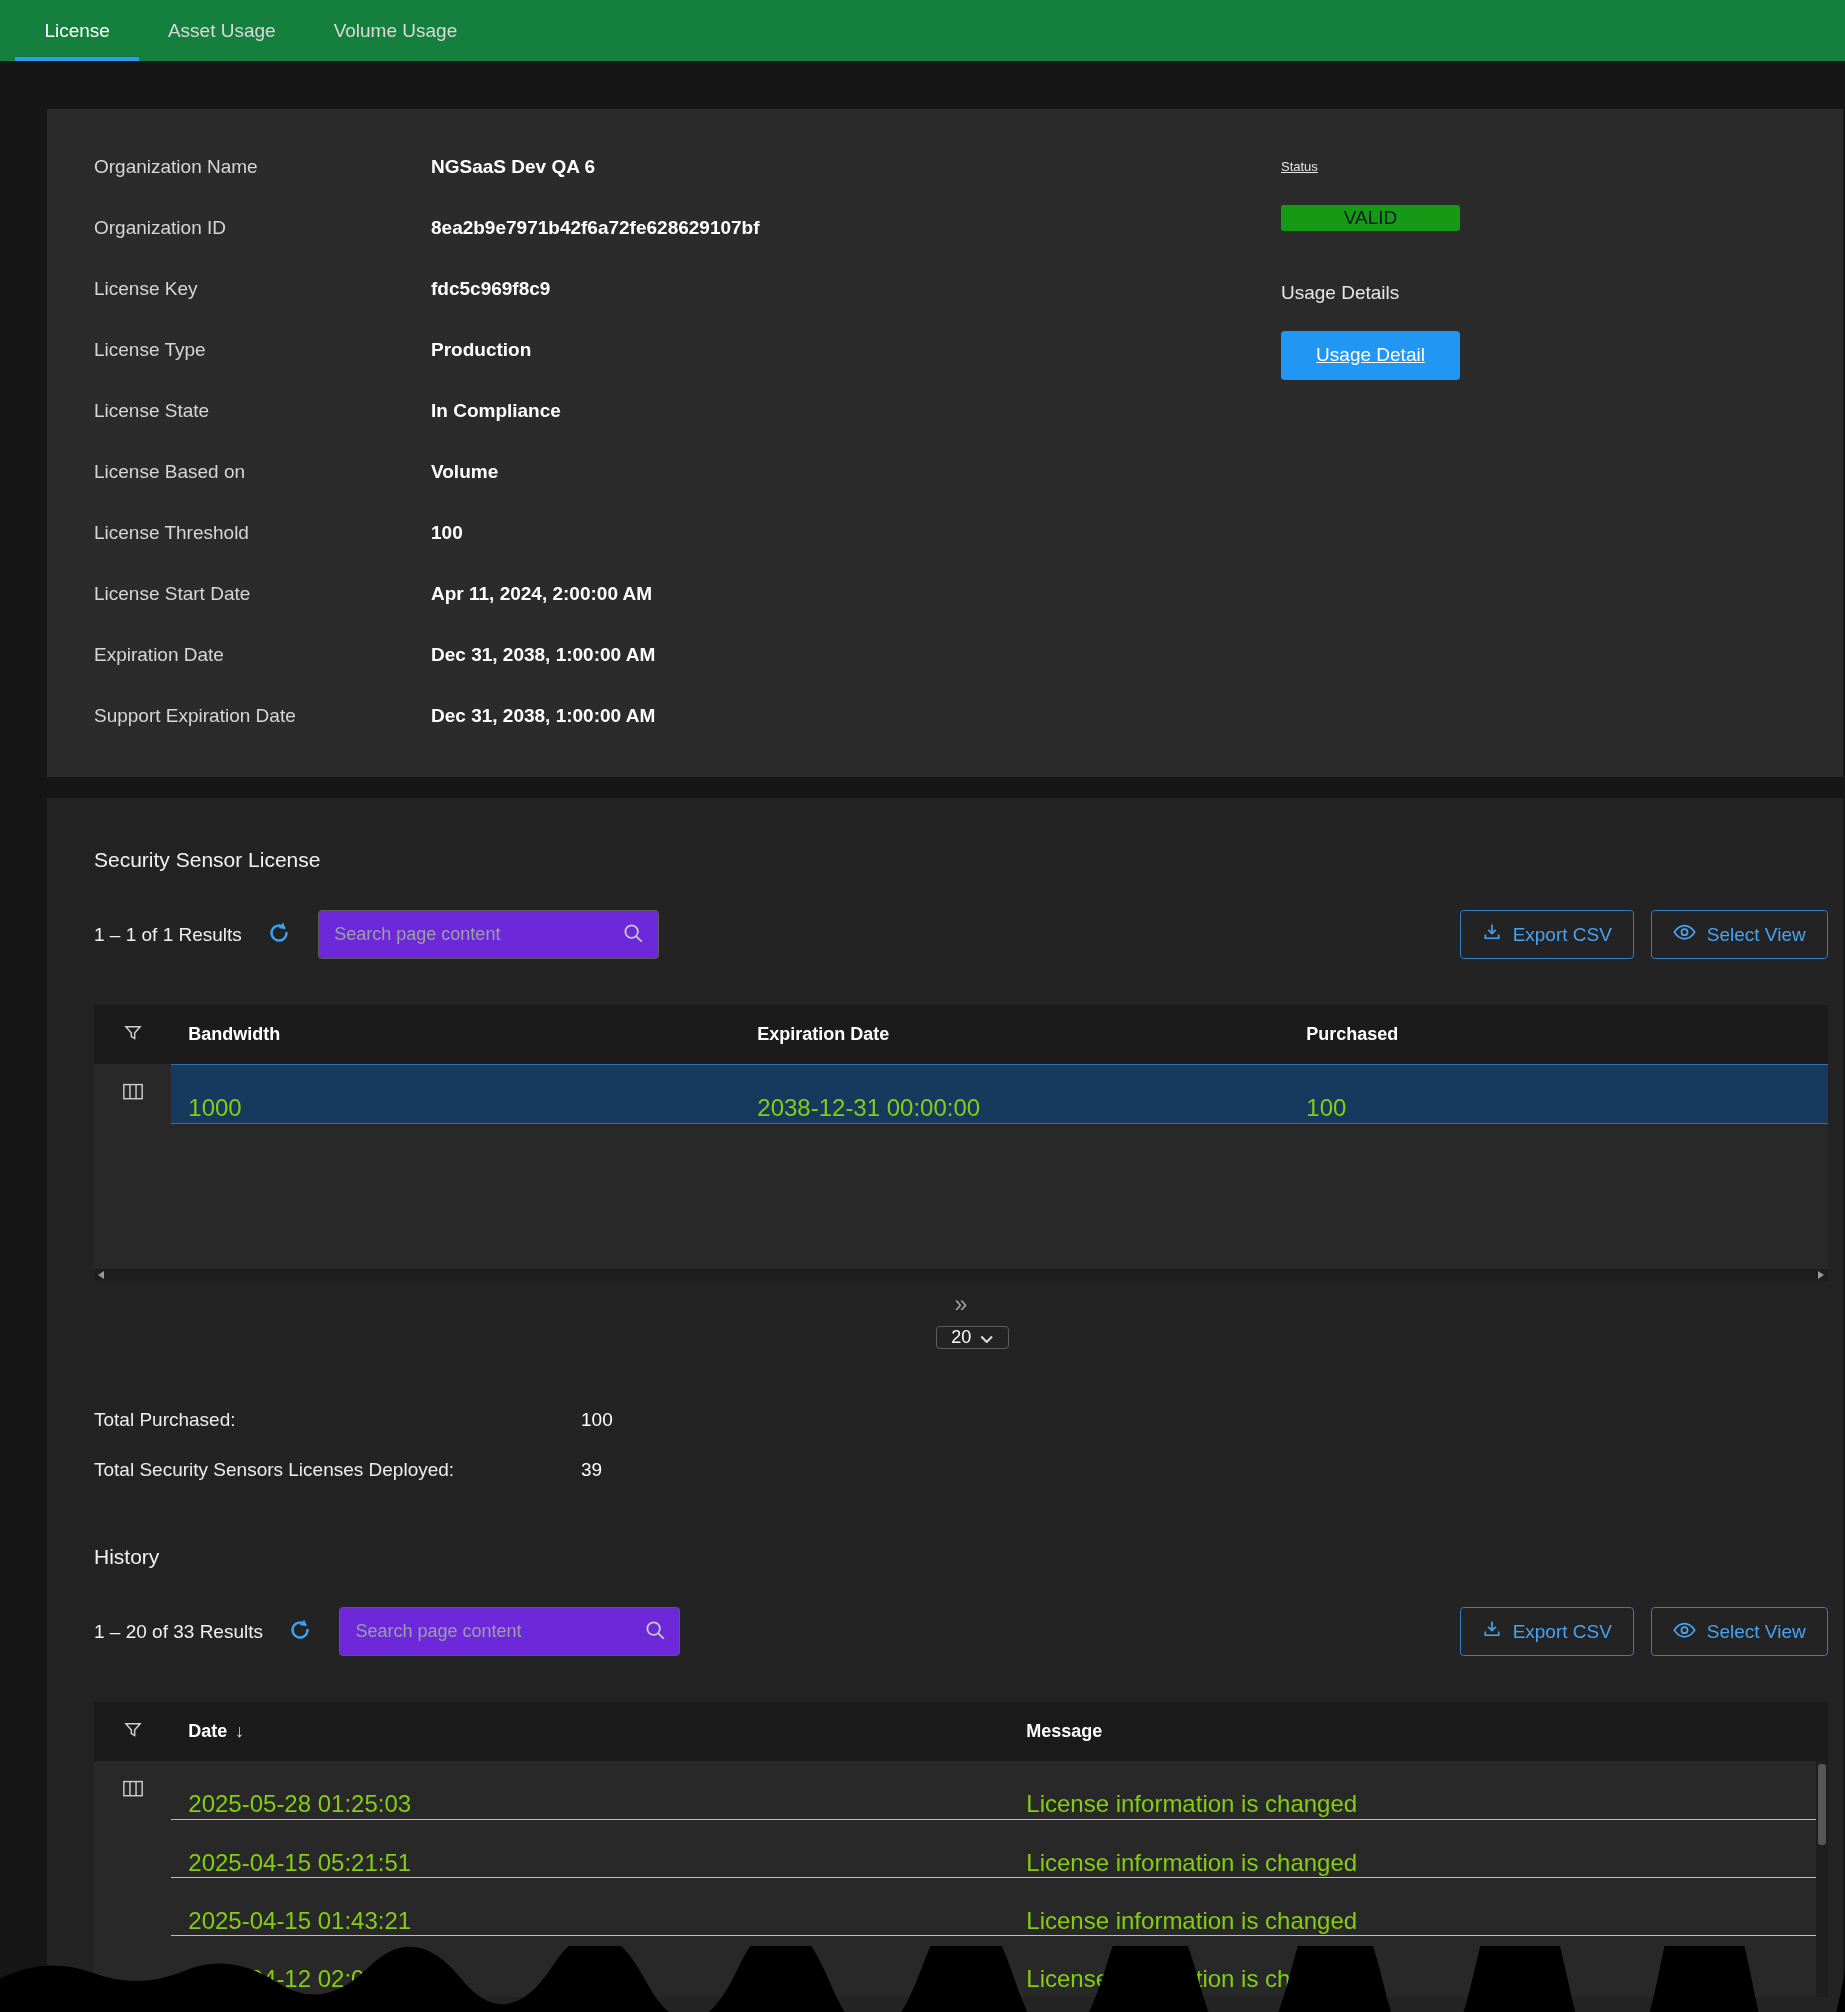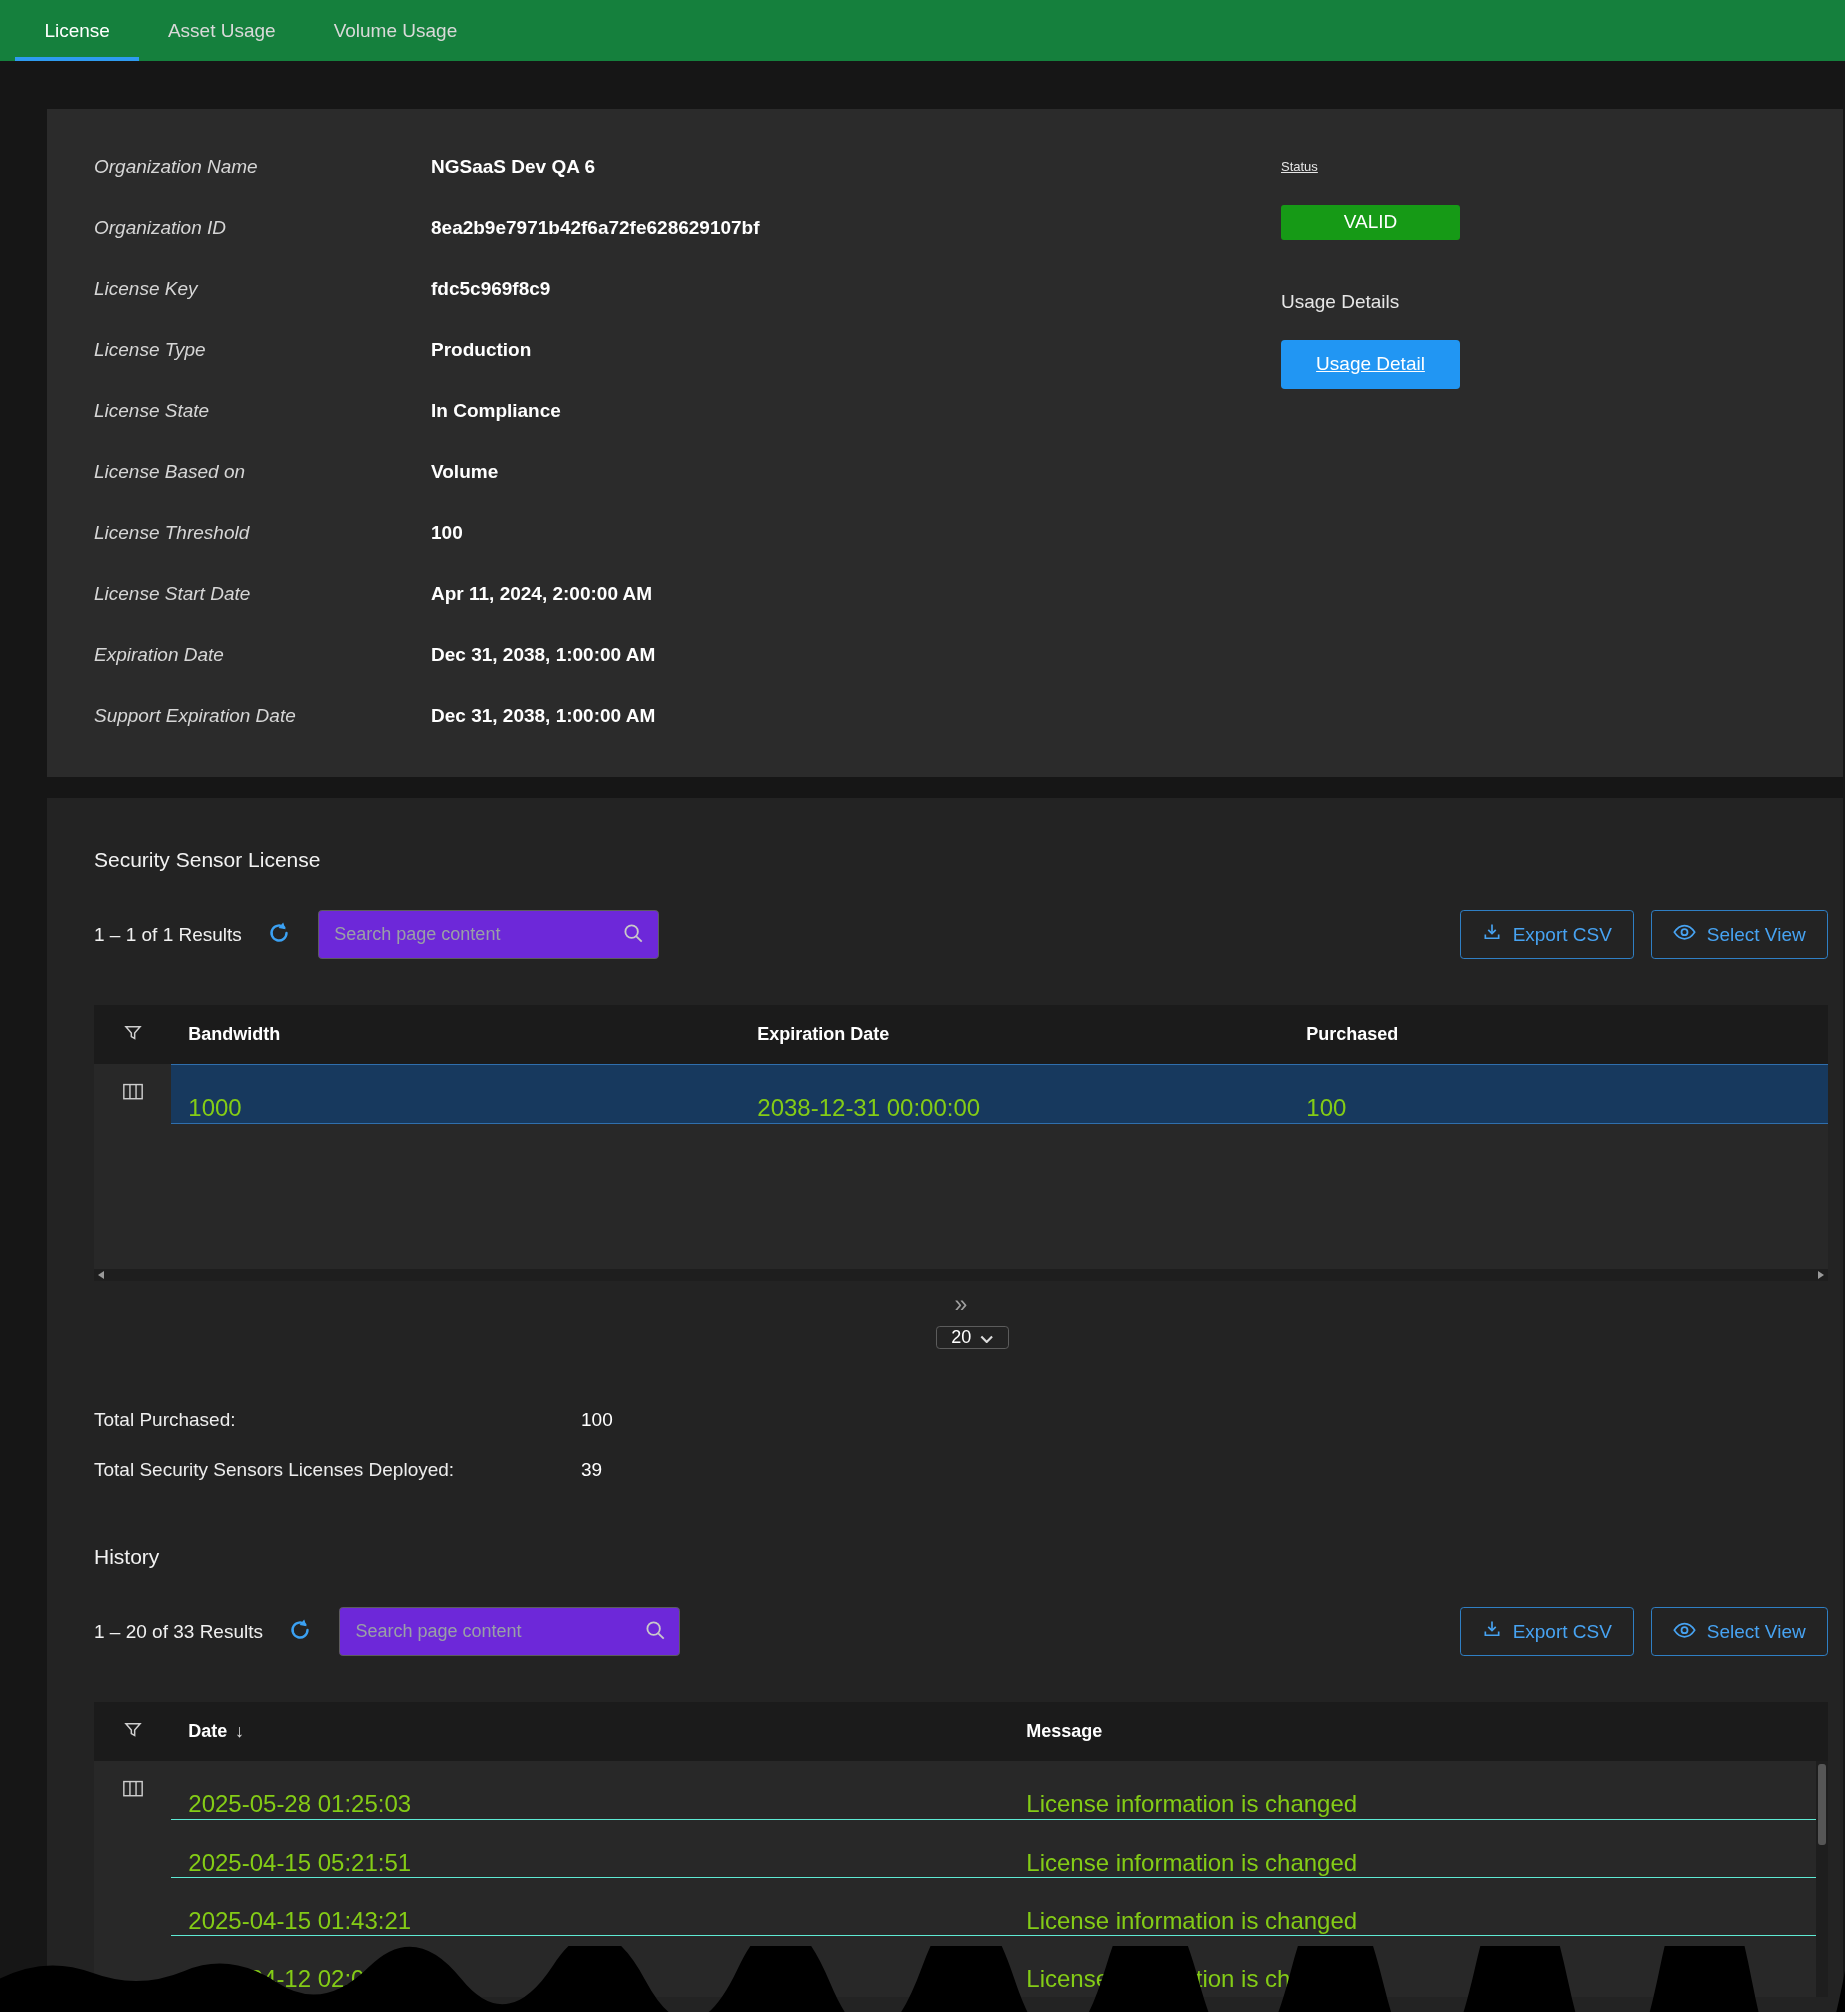--- a/index.html
+++ b/index.html
@@ -12,26 +12,26 @@
   .tabbar { height:61px; background:#15803d; display:flex; align-items:stretch; padding-left:15.4px; }
   .tab { display:flex; align-items:center; padding:0 29px; font-size:19px; color:#d9d9d9; position:relative; cursor:pointer; }
   .tab.active { color:#ffffff; }
   .tab.active::after { content:""; position:absolute; left:0; right:0; bottom:0; height:3.8px; background:#2e9bf0; }
 
   
   .panel { background:#2b2b2b; margin-left:47px; margin-right:1.9px; box-sizing:border-box; }
   .info-panel { margin-top:48px; height:668px; position:relative; padding:27px 15.4px 0 47px; }
 
   .field-row { display:grid; grid-template-columns:337px 1fr; height:61px; align-items:center; }
-  .field-label { font-size:19px; color:#d6d6d6;font-style:italic; }
+  .field-label { font-size:19px; color:#d6d6d6; }
   .field-value { font-size:19px; font-weight:bold; color:#ffffff; }
 
   .status-block { position:absolute; left:1234px; top:27px; width:269px; }
   .status-title { font-size:13px; color:#e6e6e6; height:61px; line-height:61px;text-decoration:underline; }
-  .valid-badge { margin-top:7.7px; width:179px; height:35px; background:#169a16; color:#ffffff;
+  .valid-badge { margin-top:7.7px; width:179px; height:26px; background:#169a16; color:#0f172a;
                  font-size:19px; display:flex; align-items:center; justify-content:center; border-radius:2.9px; }
   .usage-title { margin-top:48px; font-size:19px; color:#e6e6e6; line-height:27px; }
   .usage-btn { margin-top:25px; width:179px; height:49px; background:#2196f3; border:none; border-radius:3.8px;
                color:#fff; font-size:19px; text-decoration:underline; font-family:inherit; cursor:pointer; }
 
   .main-panel { margin-top:21px; height:1214px; background:#232323; padding:0 15.4px 0 47px; position:relative; overflow:hidden; }
 
   .section-title { padding-top:50px; font-size:21px; font-weight:normal; color:#f2f2f2; margin:0; height:29px; }
 
   

